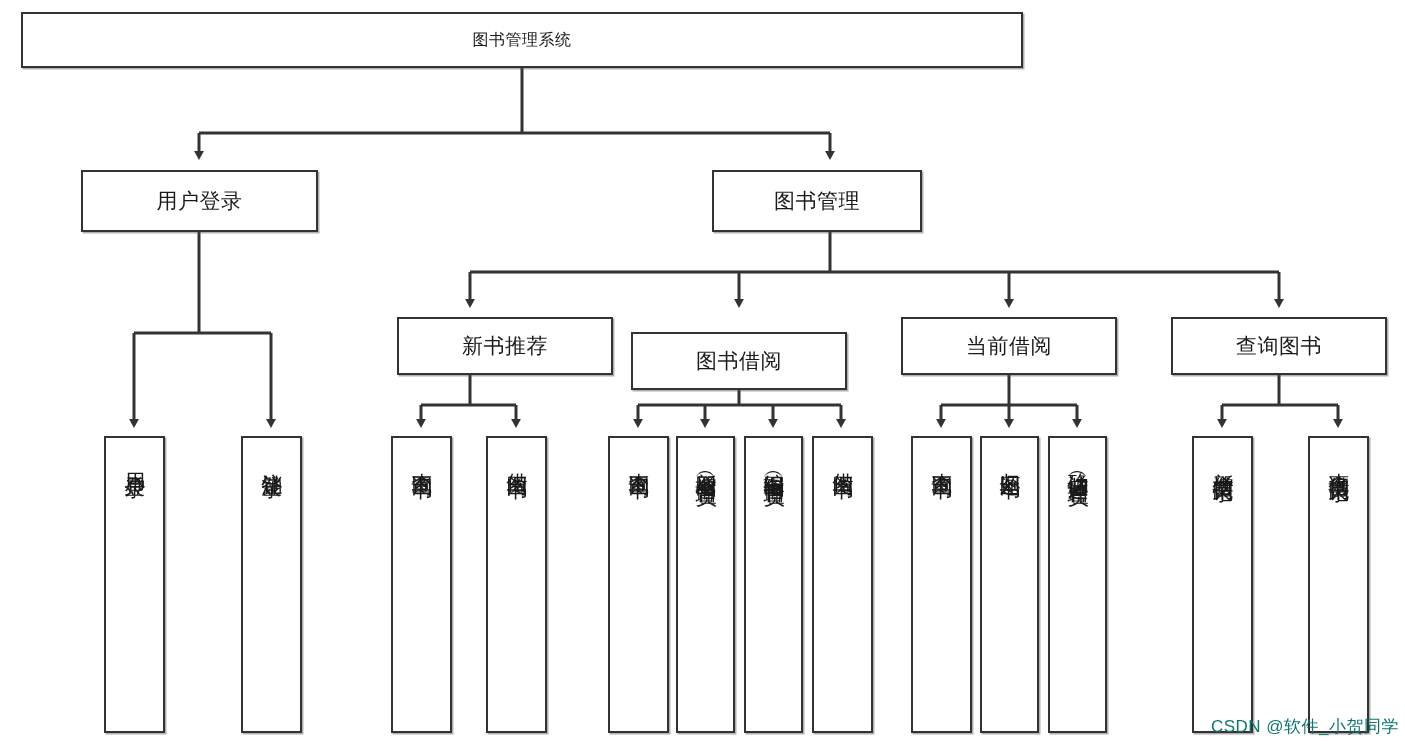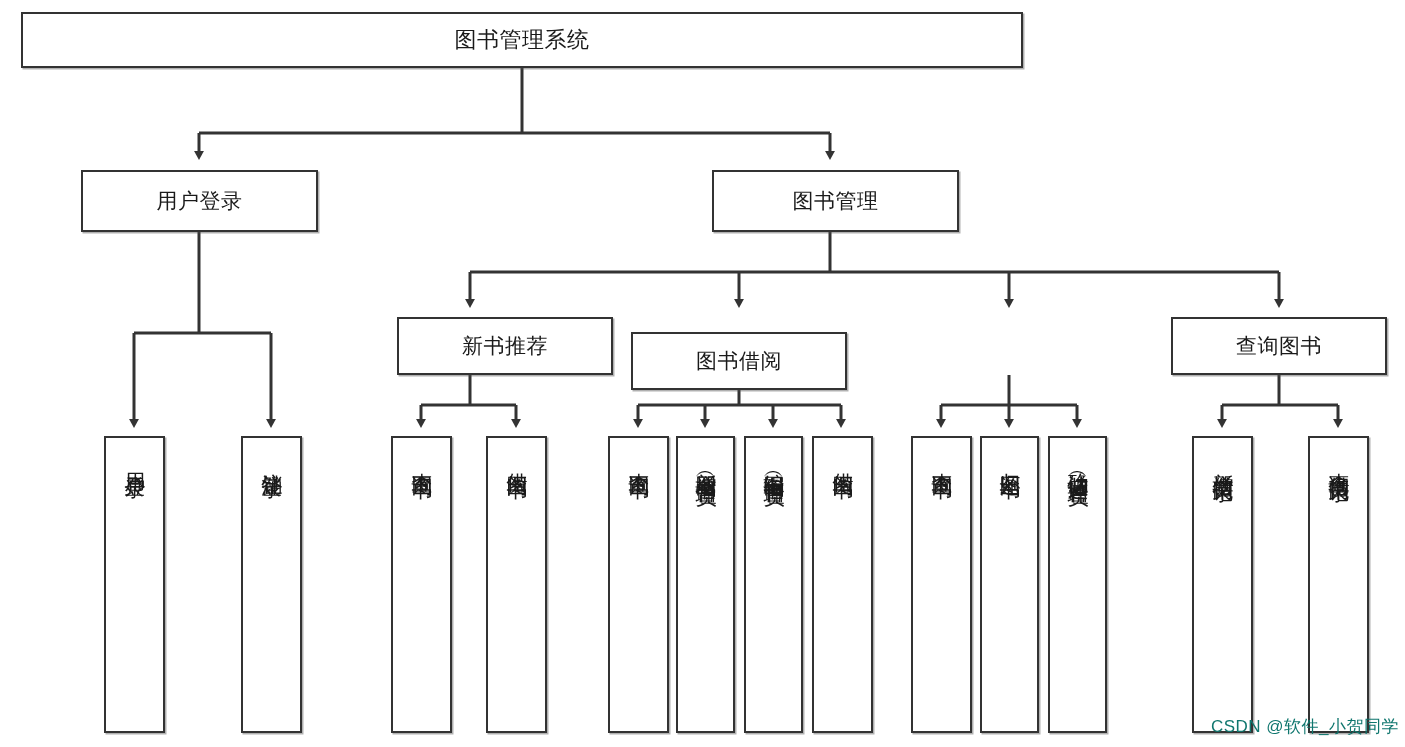--- a/index.html
+++ b/index.html
@@ -40,21 +40,21 @@
     text-align: center;
     line-height: 1.12;
     letter-spacing: 0.5px;
     white-space: nowrap;
   }
   
   .node.h .label {
     font-size: 21px;
   }
   .node.root .label {
-    font-size: 22px;
+    font-size: 16px;
   }
   
   .node.v {
     align-items: flex-start;
     padding-top: 18px;
   }
   .node.v .label {
     writing-mode: vertical-rl;
     text-orientation: upright;
     font-size: 21px;
@@ -128,30 +128,33 @@
     </g>
   </svg>
 
   <div class="node h root" style="left:21px; top:12px; width:1002px; height:56px;">
     <span class="label">图书管理系统</span>
   </div>
 
   <div class="node h" style="left:81px; top:170px; width:237px; height:62px;">
     <span class="label">用户登录</span>
   </div>
-  <div class="node h" style="left:712px; top:170px; width:247px; height:62px;">
+  <div class="node h" style="left:712px; top:170px; width:210px; height:62px;">
     <span class="label">图书管理</span>
   </div>
 
   <div class="node h" style="left:362px; top:317px; width:216px; height:58px;margin-left:35px;">
     <span class="label">新书推荐</span>
   </div>
   <div class="node h" style="left:631px; top:332px; width:216px; height:58px;">
     <span class="label">图书借阅</span>
   </div>
+  <div class="node h" style="left:901px; top:317px; width:216px; height:58px;">
+    <span class="label">当前借阅</span>
+  </div>
   <div class="node h" style="left:1171px; top:317px; width:216px; height:58px;">
     <span class="label">查询图书</span>
   </div>
 
   <div class="node v" style="left:104px; top:436px; width:61px; height:297px;">
     <span class="label">用户登录</span>
   </div>
   <div class="node v" style="left:241px; top:436px; width:61px; height:297px;">
     <span class="label">注销登录</span>
   </div>

